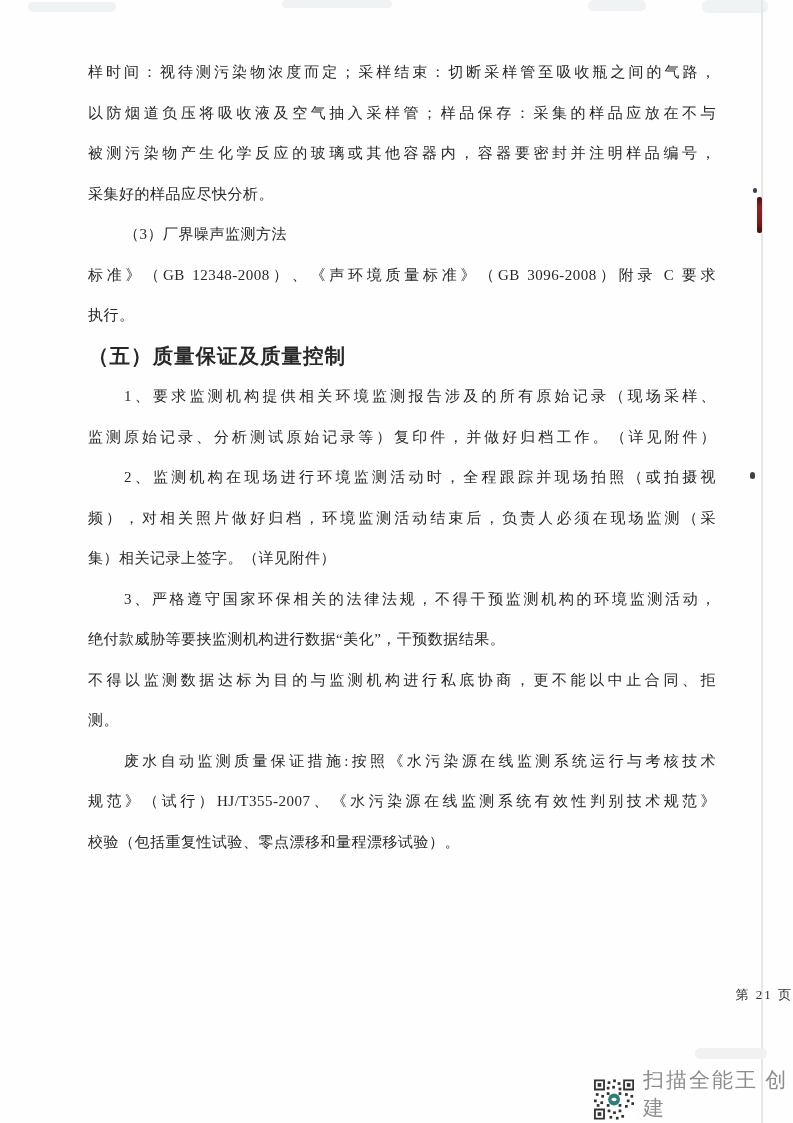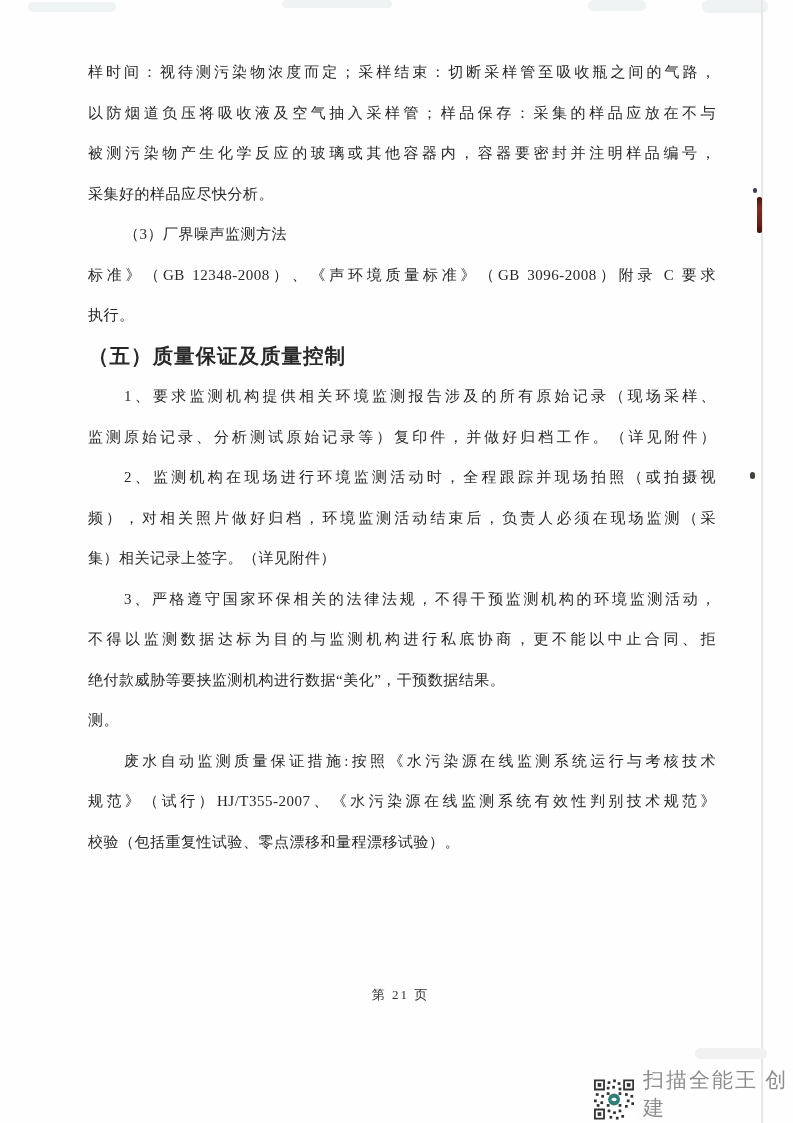--- a/index.html
+++ b/index.html
@@ -21,21 +21,21 @@
   
   .content{position:absolute;left:88px;top:52px;width:628px;color:#282828;}
   .ln{
     height:40.5px;line-height:40.5px;font-size:15px;
     white-space:nowrap;letter-spacing:.5px;
   }
   .jf{white-space:normal;text-align:justify;text-align-last:justify;text-justify:inter-ideograph;}
   .ind{padding-left:36px;}
   .head{font-weight:bold;font-size:20.5px;letter-spacing:1px;}
   .page-number{
-    position:absolute;left:8px;right:0;top:986px;text-align:center;
+    position:absolute;left:8px;right:0;top:986px;text-align:right;
     font-size:13px;color:#333;letter-spacing:2px;
   }
   
   .watermark{position:absolute;left:594px;top:1066px;display:flex;align-items:flex-end;}
   .qr{width:45px;height:45px;display:block;}
   .wm-label{margin-left:9px;font-size:21px;color:#8d8d8d;letter-spacing:2px;
     font-family:"Liberation Serif","DejaVu Serif",serif;}
   .wm-smudge{position:absolute;left:695px;top:1048px;width:72px;height:11px;background:#f1f1f1;border-radius:5px;}
 </style>
 </head>
@@ -61,22 +61,22 @@
     <div class="ln ind">（3）厂界噪声监测方法</div>
     <div class="ln jf">标准》（GB 12348-2008）、《声环境质量标准》（GB 3096-2008）附录 C 要求</div>
     <div class="ln">执行。</div>
     <div class="ln head">（五）质量保证及质量控制</div>
     <div class="ln ind jf">1、要求监测机构提供相关环境监测报告涉及的所有原始记录（现场采样、</div>
     <div class="ln jf">监测原始记录、分析测试原始记录等）复印件，并做好归档工作。（详见附件）</div>
     <div class="ln ind jf">2、监测机构在现场进行环境监测活动时，全程跟踪并现场拍照（或拍摄视</div>
     <div class="ln jf">频），对相关照片做好归档，环境监测活动结束后，负责人必须在现场监测（采</div>
     <div class="ln">集）相关记录上签字。（详见附件）</div>
     <div class="ln ind jf">3、严格遵守国家环保相关的法律法规，不得干预监测机构的环境监测活动，</div>
+    <div class="ln">绝付款威胁等要挟监测机构进行数据“美化”，干预数据结果。</div>
     <div class="ln jf">不得以监测数据达标为目的与监测机构进行私底协商，更不能以中止合同、拒</div>
-    <div class="ln">绝付款威胁等要挟监测机构进行数据“美化”，干预数据结果。</div>
     <div class="ln">测。</div>
     <div class="ln ind jf">废水自动监测质量保证措施:按照《水污染源在线监测系统运行与考核技术</div>
     <div class="ln jf">规范》（试行）HJ/T355-2007、《水污染源在线监测系统有效性判别技术规范》</div>
     <div class="ln">校验（包括重复性试验、零点漂移和量程漂移试验）。</div>
   </div>
 
   <div class="page-number">第 21 页</div>
 
   <div class="watermark">
     <svg class="qr" viewBox="0 0 44 44" aria-hidden="true">

